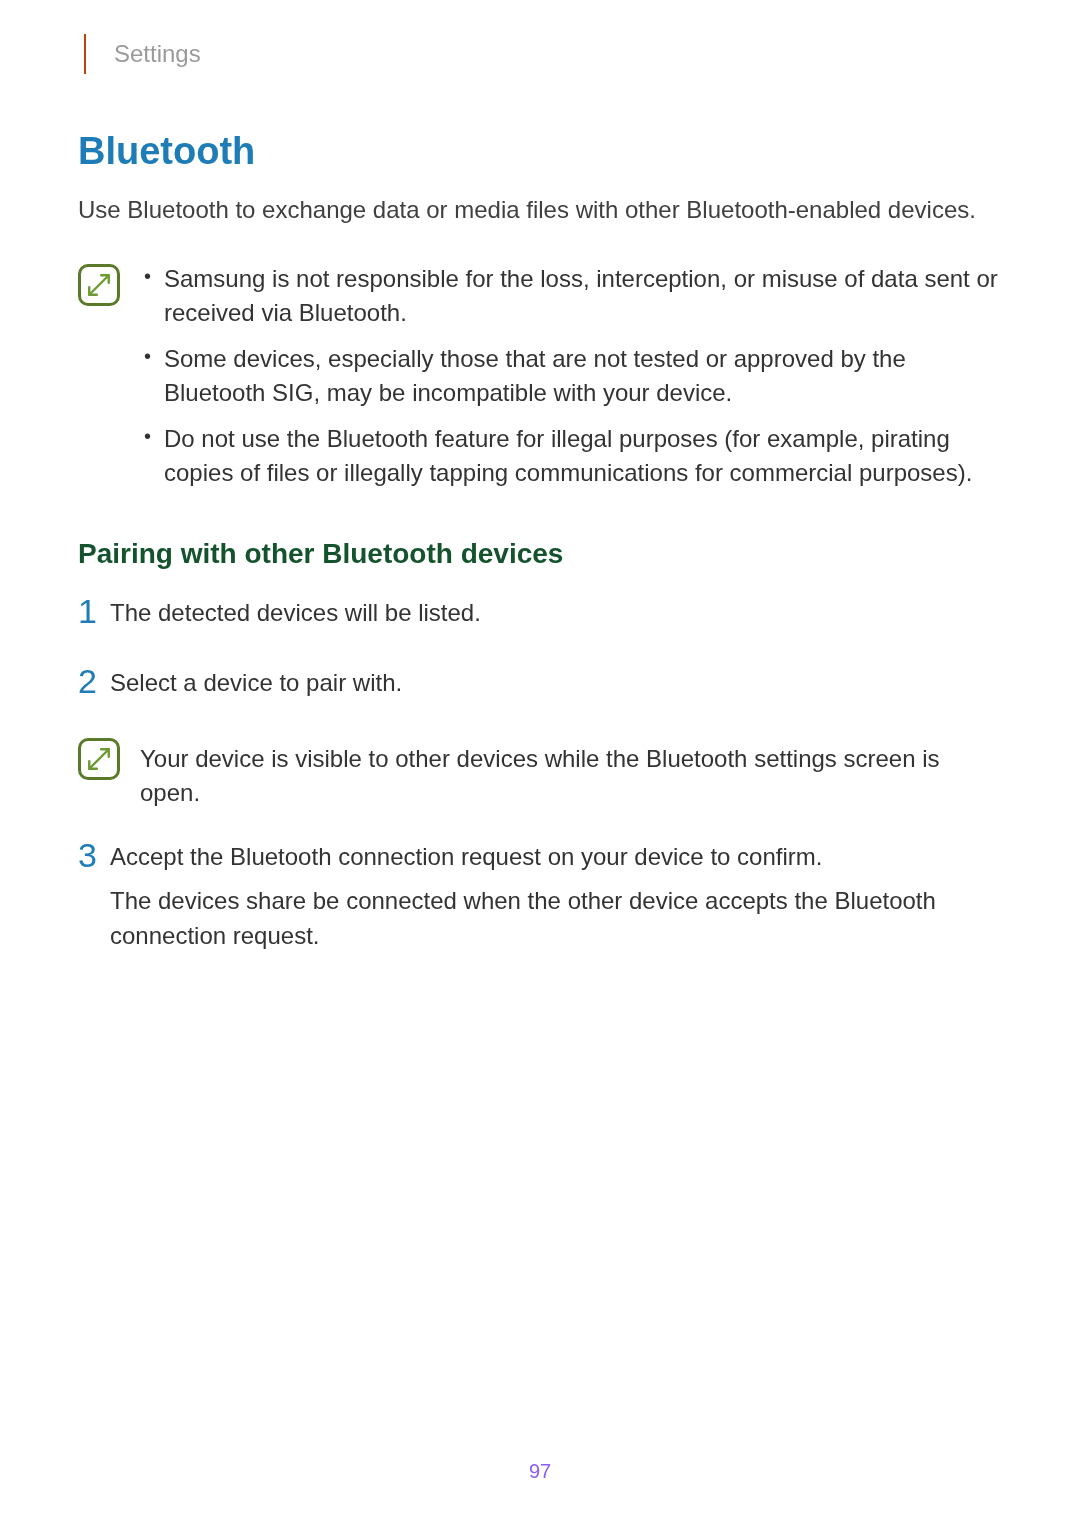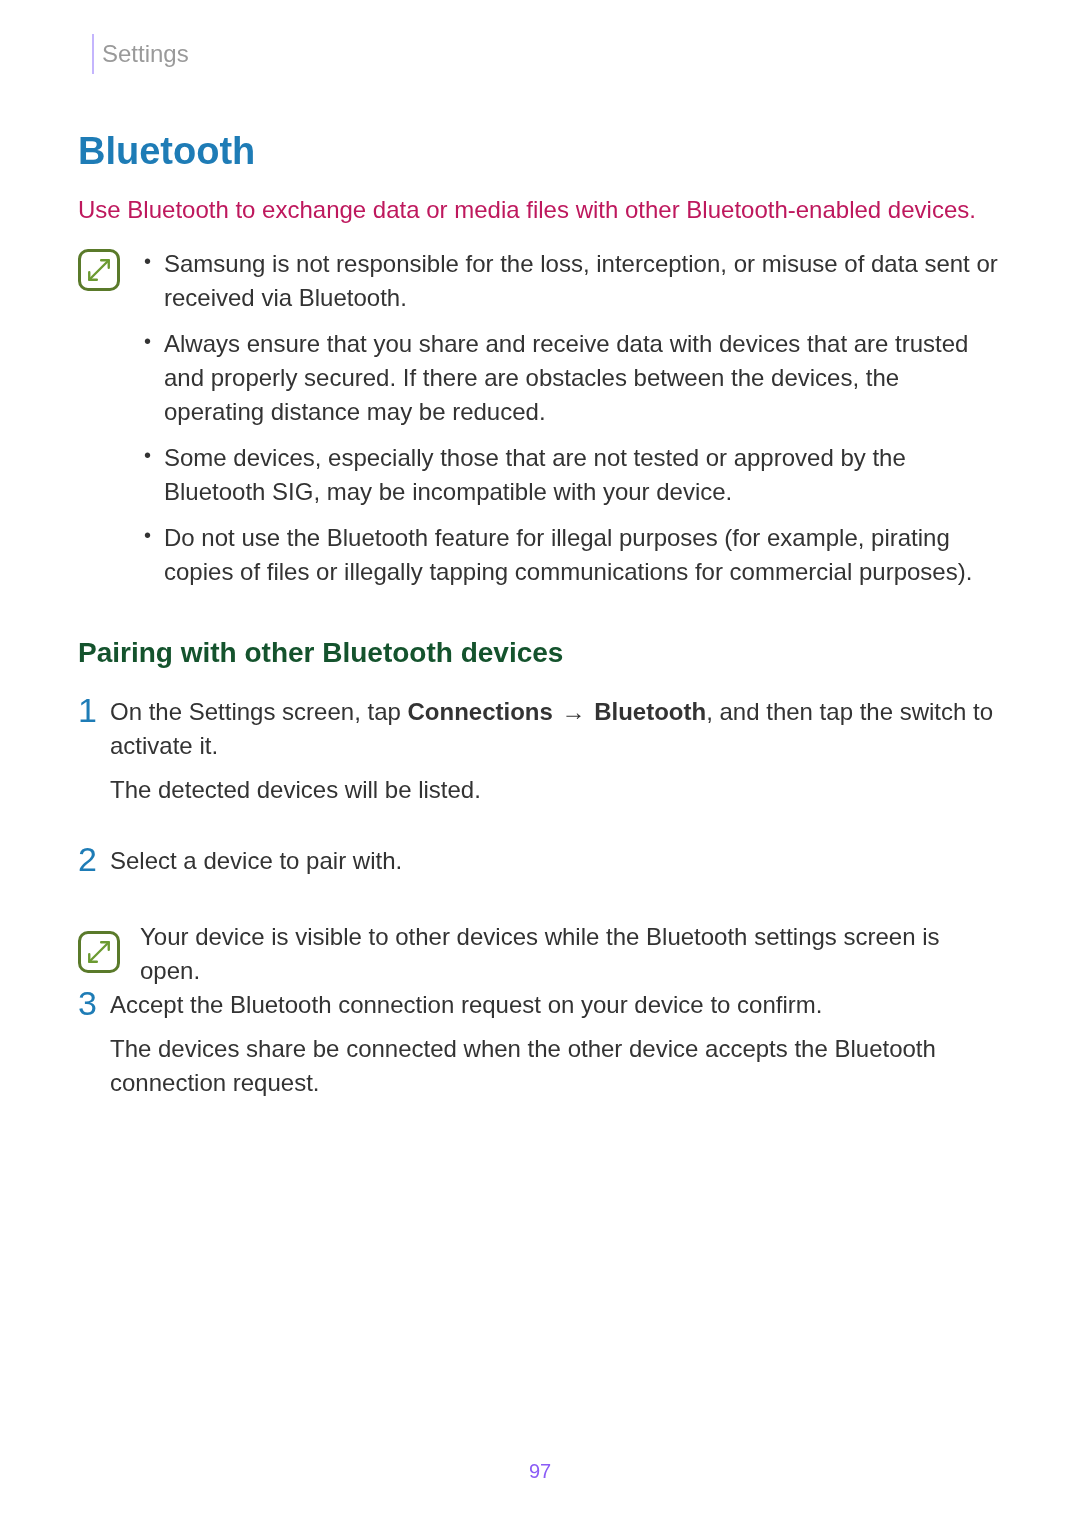--- a/index.html
+++ b/index.html
@@ -1,38 +1,38 @@
 <!DOCTYPE html>
 <html><head>
 <meta charset="utf-8">
 <style>
   * { margin: 0; padding: 0; box-sizing: border-box; }
   html, body { width: 1080px; height: 1527px; background: #fff; font-family: "Segoe UI", "Helvetica Neue", Arial, sans-serif; color: #333; }
   .page { position: relative; width: 1080px; height: 1527px; padding: 34px 78px 40px 78px; }
   .header-label {
     font-size: 24px;
     color: #9a9a9a;
-    margin-left: 14px;
-    border-left: 2px solid #c4b5fd;
-    padding-left: 8px;
+    margin-left: 6px;
+    border-left: 2px solid #c2410c;
+    padding-left: 28px;
     padding-top: 6px;
     padding-bottom: 6px;
   }
   .title {
     font-size: 38px;
     font-weight: 700;
     color: #1e7cb6;
     margin-top: 56px;
     margin-bottom: 20px;
   }
   .intro {
     font-size: 24px;
     line-height: 1.4;
-    color: #be185d;
-    margin-bottom: 20px;
+    color: #404040;
+    margin-bottom: 35px;
   }
   .icon-row { display: flex; align-items: flex-start; margin-top: 8px; }
   .icon-box {
     width: 42px; height: 42px;
     border: 3px solid #5a7a2a;
     border-radius: 10px;
     display: flex; align-items: center; justify-content: center;
     flex-shrink: 0;
     margin-right: 20px;
     margin-top: 2px;
@@ -113,51 +113,45 @@
     <div class="icon-box">
       <svg viewBox="0 0 24 24" fill="none" stroke="#6b9a31" stroke-width="2.2" stroke-linecap="round" stroke-linejoin="round">
         <path d="M3 21 L21 3"></path>
         <path d="M14 3 L21 3 L21 10"></path>
         <path d="M3 14 L3 21 L10 21"></path>
       </svg>
     </div>
     <div class="note-body">
       <ul class="note-list">
         <li>Samsung is not responsible for the loss, interception, or misuse of data sent or received via Bluetooth.</li>
-        <li>Always ensure that you share and receive data with devices that are trusted and properly secured. If there are obstacles between the devices, the operating distance may be reduced.</li>
         <li>Some devices, especially those that are not tested or approved by the Bluetooth SIG, may be incompatible with your device.</li>
         <li>
           <span>Do not use the Bluetooth feature for illegal purposes (for example, pirating copies of files or illegally tapping communications for commercial purposes).</span>
         </li>
       </ul>
     </div>
   </div>
 
   <div class="h2">Pairing with other Bluetooth devices</div>
 
   <div class="step">
     <div class="step-num">1</div>
     <div class="step-body">
-      <div class="para">
-        <span>On the Settings screen, tap </span><span class="bold">Connections</span>
-        <span class="arrow">→</span>
-        <span class="bold">Bluetooth</span><span>, and then tap the switch to activate it.</span>
-      </div>
       <div class="para">The detected devices will be listed.</div>
     </div>
   </div>
 
   <div class="step">
     <div class="step-num">2</div>
     <div class="step-body">
       <div class="para">Select a device to pair with.</div>
     </div>
   </div>
 
-  <div class="icon-row" style="align-items:center;">
+  <div class="icon-row" style="margin-bottom:30px;">
     <div class="icon-box">
       <svg viewBox="0 0 24 24" fill="none" stroke="#6b9a31" stroke-width="2.2" stroke-linecap="round" stroke-linejoin="round">
         <path d="M3 21 L21 3"></path>
         <path d="M14 3 L21 3 L21 10"></path>
         <path d="M3 14 L3 21 L10 21"></path>
       </svg>
     </div>
     <div class="single-note">Your device is visible to other devices while the Bluetooth settings screen is open.</div>
   </div>
 

